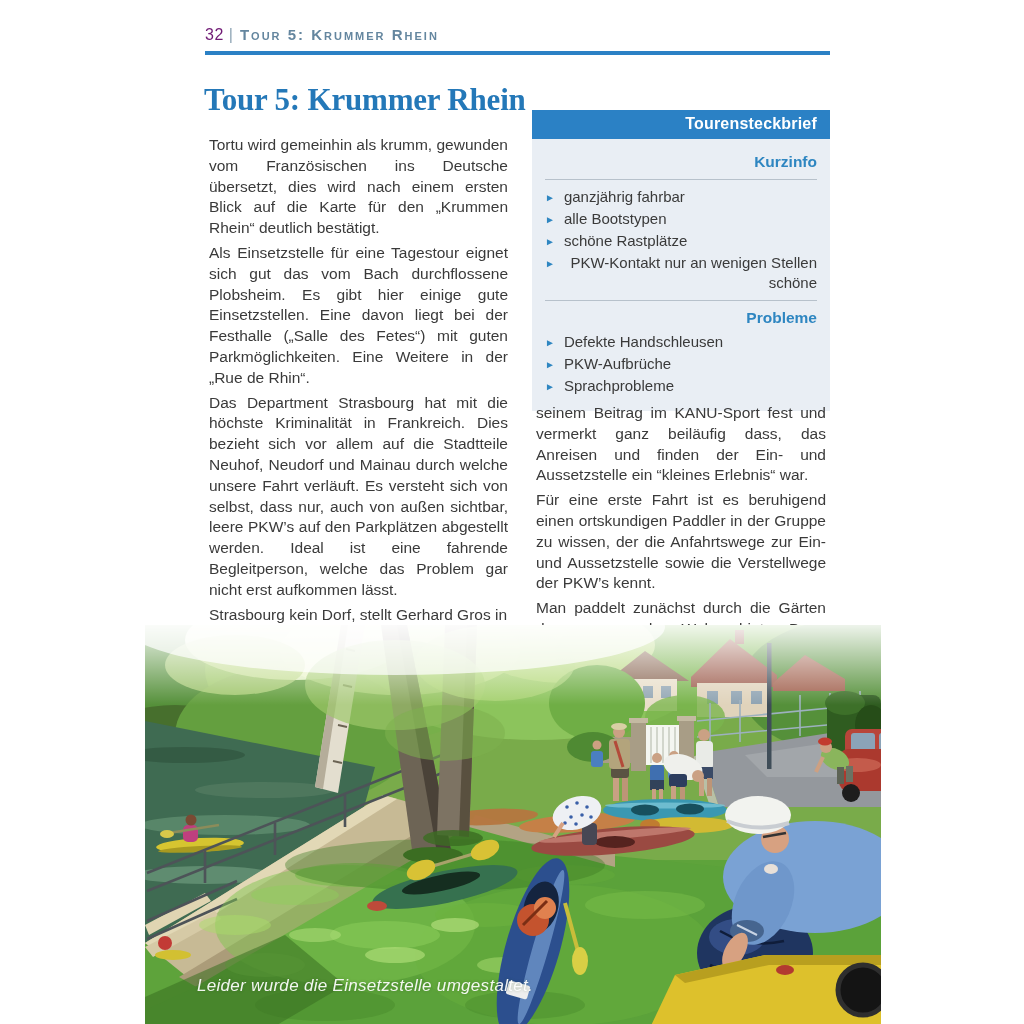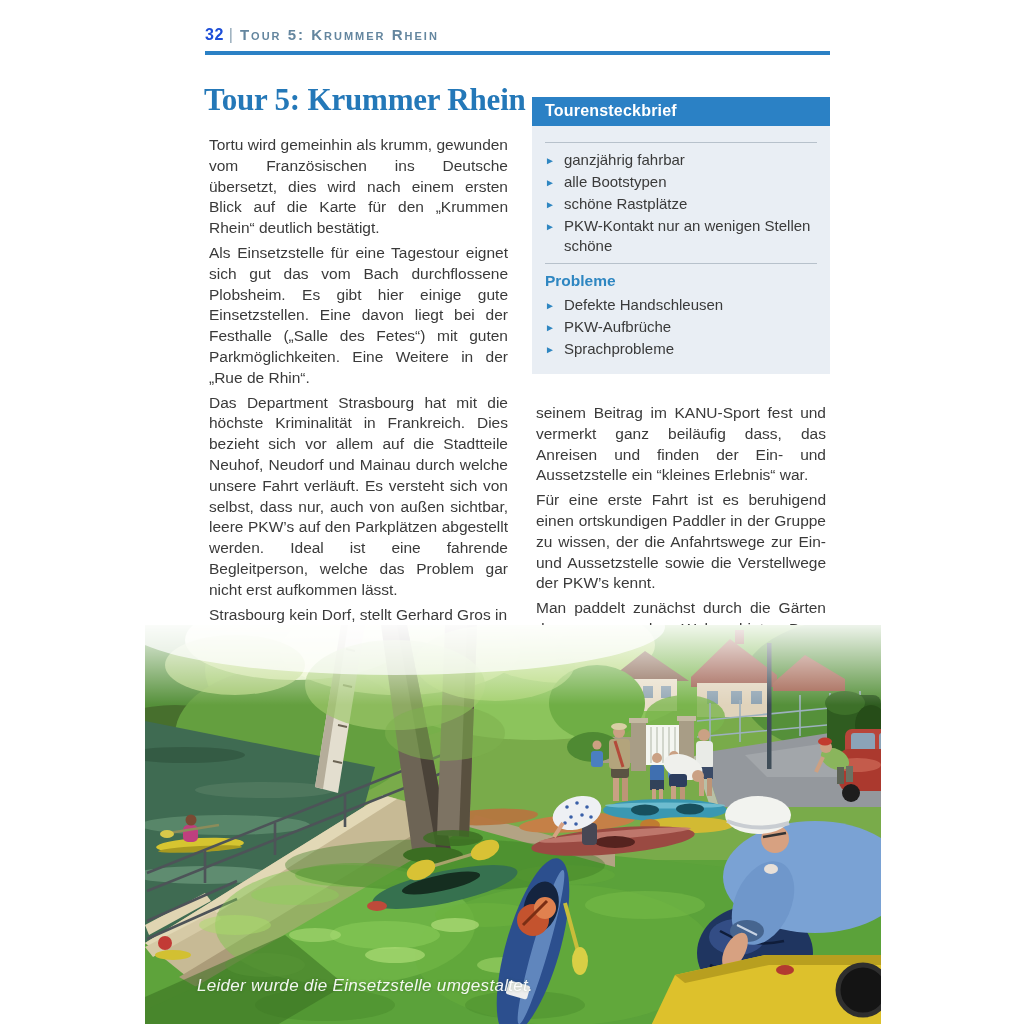--- a/index.html
+++ b/index.html
@@ -1,33 +1,33 @@
 <!DOCTYPE html>
 <html><head>
 <meta charset="utf-8">
 <style>
   html,body{margin:0;padding:0;background:#ffffff;}
   .page{position:relative;width:1024px;height:1024px;background:#ffffff;overflow:hidden;
         font-family:"Liberation Sans",sans-serif;}
   
   .pagehead{position:absolute;left:205px;top:26px;width:625px;white-space:nowrap;}
-  .pagenum{font-size:16px;font-weight:700;color:#1d4ed8;letter-spacing:.5px;}
+  .pagenum{font-size:16px;font-weight:400;color:#701a75;letter-spacing:.5px;}
   .pipe{color:#8fa5b5;font-size:16px;margin:0 7px 0 5px;font-weight:400;}
   .runhead{font-size:15px;color:#64869f;font-variant:small-caps;letter-spacing:2px;font-weight:600;}
   .rule{position:absolute;left:205px;top:51px;width:625px;height:4px;background:#2b81c5;}
   
   h1.title{position:absolute;left:204px;top:84px;margin:0;font-family:"Liberation Serif",serif;
            font-size:31px;font-weight:700;color:#2478b8;letter-spacing:-.2px;line-height:1.05;}
   
   .col{position:absolute;font-size:15.5px;line-height:20.8px;color:#3a3a3a;text-align:justify;}
   .col p{margin:4px;}
   .col-left{left:205px;top:131px;width:307px;}
   .col-right{left:532px;top:399px;width:298px;}
   
-  .infobox{position:absolute;left:532px;top:97px;width:298px;}
+  .infobox{position:absolute;left:532px;top:110px;width:298px;text-align:right;}
   .infobox-title{background:#2b81c5;color:#ffffff;font-weight:700;font-size:16px;
                  padding:5px 13px 6px;letter-spacing:.2px;}
   .infobox-body{background:#e9eef4;padding:9px 13px 13px;font-size:15px;line-height:20px;color:#3a3a3a;}
   .sec-head{color:#2e86c1;font-weight:700;font-size:15.5px;margin:4px 0 2px;}
   .sec-intro{margin:0 0 4px;}
   .infobox hr{border:0;border-top:1px solid #b7c1cb;margin:7px 0;}
   .infobox ul{list-style:none;margin:4px 0 0;padding:0;}
   .infobox li{display:flex;gap:9px;margin:0 0 1px;}
   .arrow{color:#2e86c1;font-size:10px;line-height:20px;flex:0 0 auto;padding-top:1px;}
   
@@ -51,20 +51,21 @@
   <div class="col col-left">
     <p>Tortu wird gemeinhin als krumm, gewunden vom Französischen ins Deutsche übersetzt, dies wird nach einem ersten Blick auf die Karte für den „Krummen Rhein“ deutlich bestätigt.</p>
     <p>Als Einsetzstelle für eine Tagestour eignet sich gut das vom Bach durchflossene Plobsheim. Es gibt hier einige gute Einsetzstellen. Eine davon liegt bei der Festhalle („Salle des Fetes“) mit guten Parkmöglichkeiten. Eine Weitere in der „Rue de Rhin“.</p>
     <p>Das Department Strasbourg hat mit die höchste Kriminalität in Frankreich. Dies bezieht sich vor allem auf die Stadtteile Neuhof, Neudorf und Mainau durch welche unsere Fahrt verläuft. Es versteht sich von selbst, dass nur, auch von außen sichtbar, leere PKW’s auf den Parkplätzen abgestellt werden. Ideal ist eine fahrende Begleitperson, welche das Problem gar nicht erst aufkommen lässt.</p>
     <p>Strasbourg kein Dorf, stellt Gerhard Gros in</p>
   </div>
 
   <aside class="infobox">
     <div class="infobox-title">Tourensteckbrief</div>
     <div class="infobox-body">
+      <div class="sec-head">Kurzinfo</div>
       <hr>
       <ul>
         <li>
             <span class="arrow">►</span>
             <span>ganzjährig fahrbar</span>
           </li>
         <li>
             <span class="arrow">►</span>
             <span>alle Bootstypen</span>
           </li>

